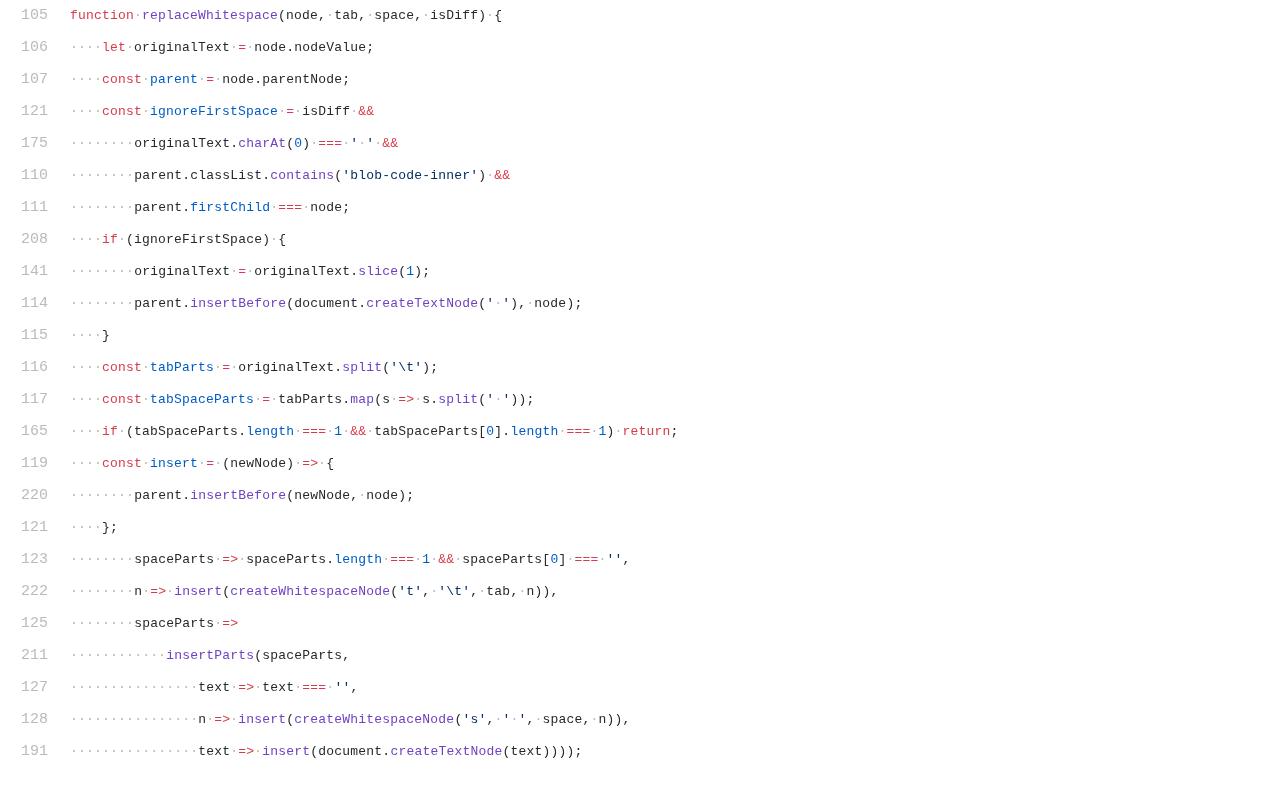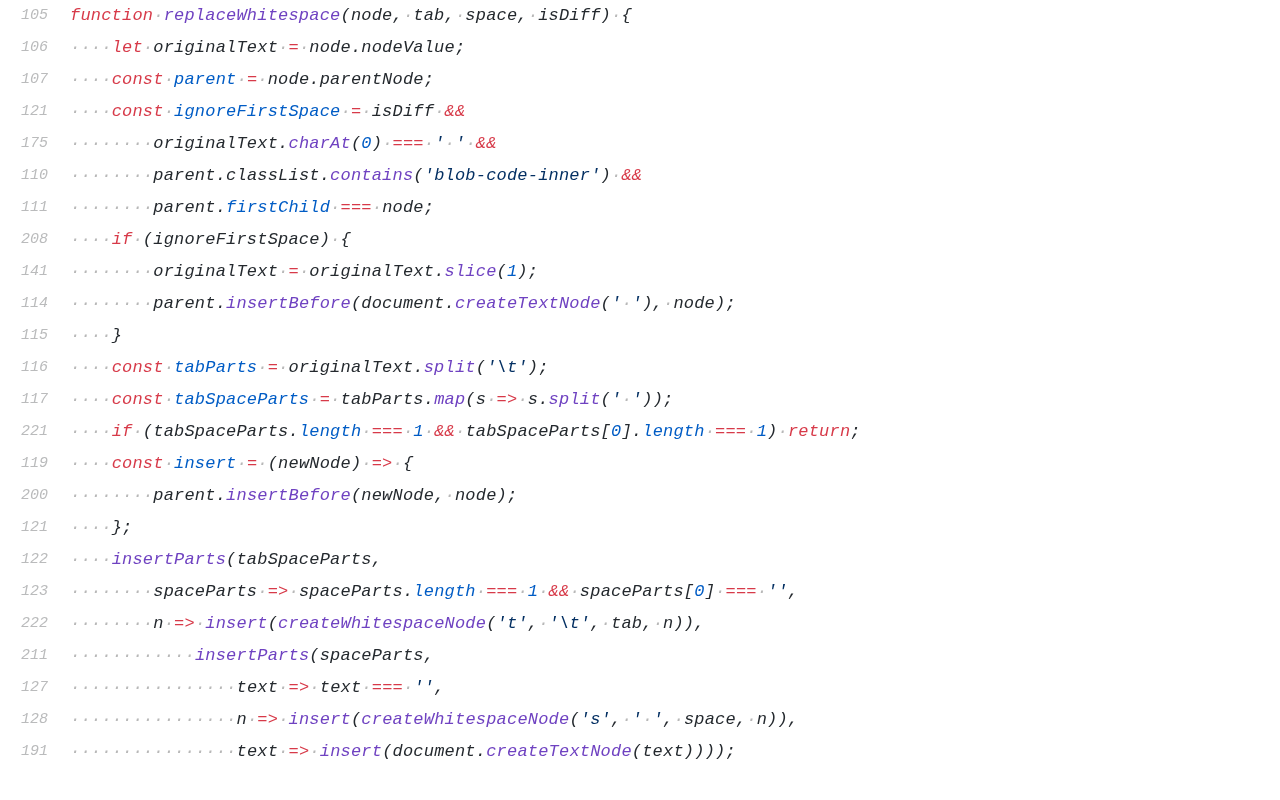--- a/index.html
+++ b/index.html
@@ -9,41 +9,40 @@
     background: #ffffff;
     color: #24292e;
     width: 1280px;
     height: 800px;
     overflow: hidden;
   }
   .code-container {
     display: table;
     width: 100%;
     border-collapse: collapse;
-    font-style: italic;
   }
   .code-line {
     display: table-row;
     line-height: 32px;
   }
   .line-number {
     display: table-cell;
     width: 70px;
     text-align: right;
     padding-right: 22px;
     color: #babbbc;
     user-select: none;
     vertical-align: top;
     font-size: 15px;
   }
   .line-content {
     display: table-cell;
     white-space: pre;
     vertical-align: top;
-    font-size: 17px;
+    font-size: 13px;
     letter-spacing: 0.2px;
   }
   .ws-dot { color: #b8b8b8; }
   .tok-kw   { color: #d73a49; }   
   .tok-fn   { color: #6f42c1; }   
   .tok-var  { color: #24292e; }   
   .tok-decl { color: #005cc5; }   
   .tok-str  { color: #032f62; }   
   .tok-num  { color: #005cc5; }   
   .tok-op   { color: #d73a49; }   
@@ -99,46 +98,46 @@
     </div>
     <div class="code-line">
       <div class="line-number">116</div>
       <div class="line-content"><span class="ws-dot">·</span><span class="ws-dot">·</span><span class="ws-dot">·</span><span class="ws-dot">·</span><span class="tok-kw">const</span><span class="ws-dot">·</span><span class="tok-decl">tabParts</span><span class="ws-dot">·</span><span class="tok-op">=</span><span class="ws-dot">·</span><span class="tok-var">originalText</span><span class="tok-pun">.</span><span class="tok-fn">split</span><span class="tok-pun">(</span><span class="tok-str"><span>'\t'</span></span><span class="tok-pun">)</span><span class="tok-pun">;</span></div>
     </div>
     <div class="code-line">
       <div class="line-number">117</div>
       <div class="line-content"><span class="ws-dot">·</span><span class="ws-dot">·</span><span class="ws-dot">·</span><span class="ws-dot">·</span><span class="tok-kw">const</span><span class="ws-dot">·</span><span class="tok-decl">tabSpaceParts</span><span class="ws-dot">·</span><span class="tok-op">=</span><span class="ws-dot">·</span><span class="tok-var">tabParts</span><span class="tok-pun">.</span><span class="tok-fn">map</span><span class="tok-pun">(</span><span class="tok-var">s</span><span class="ws-dot">·</span><span class="tok-op">=&gt;</span><span class="ws-dot">·</span><span class="tok-var">s</span><span class="tok-pun">.</span><span class="tok-fn">split</span><span class="tok-pun">(</span><span class="tok-str"><span>'</span><span class="ws-dot">·</span><span>'</span></span><span class="tok-pun">)</span><span class="tok-pun">)</span><span class="tok-pun">;</span></div>
     </div>
     <div class="code-line">
-      <div class="line-number">221</div>
+      <div class="line-number">165</div>
       <div class="line-content"><span class="ws-dot">·</span><span class="ws-dot">·</span><span class="ws-dot">·</span><span class="ws-dot">·</span><span class="tok-kw">if</span><span class="ws-dot">·</span><span class="tok-pun">(</span><span class="tok-var">tabSpaceParts</span><span class="tok-pun">.</span><span class="tok-decl">length</span><span class="ws-dot">·</span><span class="tok-op">===</span><span class="ws-dot">·</span><span class="tok-num">1</span><span class="ws-dot">·</span><span class="tok-op">&amp;&amp;</span><span class="ws-dot">·</span><span class="tok-var">tabSpaceParts</span><span class="tok-pun">[</span><span class="tok-num">0</span><span class="tok-pun">]</span><span class="tok-pun">.</span><span class="tok-decl">length</span><span class="ws-dot">·</span><span class="tok-op">===</span><span class="ws-dot">·</span><span class="tok-num">1</span><span class="tok-pun">)</span><span class="ws-dot">·</span><span class="tok-kw">return</span><span class="tok-pun">;</span></div>
     </div>
     <div class="code-line">
       <div class="line-number">119</div>
       <div class="line-content"><span class="ws-dot">·</span><span class="ws-dot">·</span><span class="ws-dot">·</span><span class="ws-dot">·</span><span class="tok-kw">const</span><span class="ws-dot">·</span><span class="tok-decl">insert</span><span class="ws-dot">·</span><span class="tok-op">=</span><span class="ws-dot">·</span><span class="tok-pun">(</span><span class="tok-var">newNode</span><span class="tok-pun">)</span><span class="ws-dot">·</span><span class="tok-op">=&gt;</span><span class="ws-dot">·</span><span class="tok-pun">{</span></div>
     </div>
     <div class="code-line">
-      <div class="line-number">200</div>
+      <div class="line-number">220</div>
       <div class="line-content"><span class="ws-dot">·</span><span class="ws-dot">·</span><span class="ws-dot">·</span><span class="ws-dot">·</span><span class="ws-dot">·</span><span class="ws-dot">·</span><span class="ws-dot">·</span><span class="ws-dot">·</span><span class="tok-var">parent</span><span class="tok-pun">.</span><span class="tok-fn">insertBefore</span><span class="tok-pun">(</span><span class="tok-var">newNode</span><span class="tok-pun">,</span><span class="ws-dot">·</span><span class="tok-var">node</span><span class="tok-pun">)</span><span class="tok-pun">;</span></div>
     </div>
     <div class="code-line">
       <div class="line-number">121</div>
       <div class="line-content"><span class="ws-dot">·</span><span class="ws-dot">·</span><span class="ws-dot">·</span><span class="ws-dot">·</span><span class="tok-pun">}</span><span class="tok-pun">;</span></div>
-    </div>
-    <div class="code-line">
-      <div class="line-number">122</div>
-      <div class="line-content"><span class="ws-dot">·</span><span class="ws-dot">·</span><span class="ws-dot">·</span><span class="ws-dot">·</span><span class="tok-fn">insertParts</span><span class="tok-pun">(</span><span class="tok-var">tabSpaceParts</span><span class="tok-pun">,</span></div>
     </div>
     <div class="code-line">
       <div class="line-number">123</div>
       <div class="line-content"><span class="ws-dot">·</span><span class="ws-dot">·</span><span class="ws-dot">·</span><span class="ws-dot">·</span><span class="ws-dot">·</span><span class="ws-dot">·</span><span class="ws-dot">·</span><span class="ws-dot">·</span><span class="tok-var">spaceParts</span><span class="ws-dot">·</span><span class="tok-op">=&gt;</span><span class="ws-dot">·</span><span class="tok-var">spaceParts</span><span class="tok-pun">.</span><span class="tok-decl">length</span><span class="ws-dot">·</span><span class="tok-op">===</span><span class="ws-dot">·</span><span class="tok-num">1</span><span class="ws-dot">·</span><span class="tok-op">&amp;&amp;</span><span class="ws-dot">·</span><span class="tok-var">spaceParts</span><span class="tok-pun">[</span><span class="tok-num">0</span><span class="tok-pun">]</span><span class="ws-dot">·</span><span class="tok-op">===</span><span class="ws-dot">·</span><span class="tok-str"><span>''</span></span><span class="tok-pun">,</span></div>
     </div>
     <div class="code-line">
       <div class="line-number">222</div>
       <div class="line-content"><span class="ws-dot">·</span><span class="ws-dot">·</span><span class="ws-dot">·</span><span class="ws-dot">·</span><span class="ws-dot">·</span><span class="ws-dot">·</span><span class="ws-dot">·</span><span class="ws-dot">·</span><span class="tok-var">n</span><span class="ws-dot">·</span><span class="tok-op">=&gt;</span><span class="ws-dot">·</span><span class="tok-fn">insert</span><span class="tok-pun">(</span><span class="tok-fn">createWhitespaceNode</span><span class="tok-pun">(</span><span class="tok-str"><span>'t'</span></span><span class="tok-pun">,</span><span class="ws-dot">·</span><span class="tok-str"><span>'\t'</span></span><span class="tok-pun">,</span><span class="ws-dot">·</span><span class="tok-var">tab</span><span class="tok-pun">,</span><span class="ws-dot">·</span><span class="tok-var">n</span><span class="tok-pun">)</span><span class="tok-pun">)</span><span class="tok-pun">,</span></div>
+    </div>
+    <div class="code-line">
+      <div class="line-number">125</div>
+      <div class="line-content"><span class="ws-dot">·</span><span class="ws-dot">·</span><span class="ws-dot">·</span><span class="ws-dot">·</span><span class="ws-dot">·</span><span class="ws-dot">·</span><span class="ws-dot">·</span><span class="ws-dot">·</span><span class="tok-var">spaceParts</span><span class="ws-dot">·</span><span class="tok-op">=&gt;</span></div>
     </div>
     <div class="code-line">
       <div class="line-number">211</div>
       <div class="line-content"><span class="ws-dot">·</span><span class="ws-dot">·</span><span class="ws-dot">·</span><span class="ws-dot">·</span><span class="ws-dot">·</span><span class="ws-dot">·</span><span class="ws-dot">·</span><span class="ws-dot">·</span><span class="ws-dot">·</span><span class="ws-dot">·</span><span class="ws-dot">·</span><span class="ws-dot">·</span><span class="tok-fn">insertParts</span><span class="tok-pun">(</span><span class="tok-var">spaceParts</span><span class="tok-pun">,</span></div>
     </div>
     <div class="code-line">
       <div class="line-number">127</div>
       <div class="line-content"><span class="ws-dot">·</span><span class="ws-dot">·</span><span class="ws-dot">·</span><span class="ws-dot">·</span><span class="ws-dot">·</span><span class="ws-dot">·</span><span class="ws-dot">·</span><span class="ws-dot">·</span><span class="ws-dot">·</span><span class="ws-dot">·</span><span class="ws-dot">·</span><span class="ws-dot">·</span><span class="ws-dot">·</span><span class="ws-dot">·</span><span class="ws-dot">·</span><span class="ws-dot">·</span><span class="tok-var">text</span><span class="ws-dot">·</span><span class="tok-op">=&gt;</span><span class="ws-dot">·</span><span class="tok-var">text</span><span class="ws-dot">·</span><span class="tok-op">===</span><span class="ws-dot">·</span><span class="tok-str"><span>''</span></span><span class="tok-pun">,</span></div>
     </div>
     <div class="code-line">

